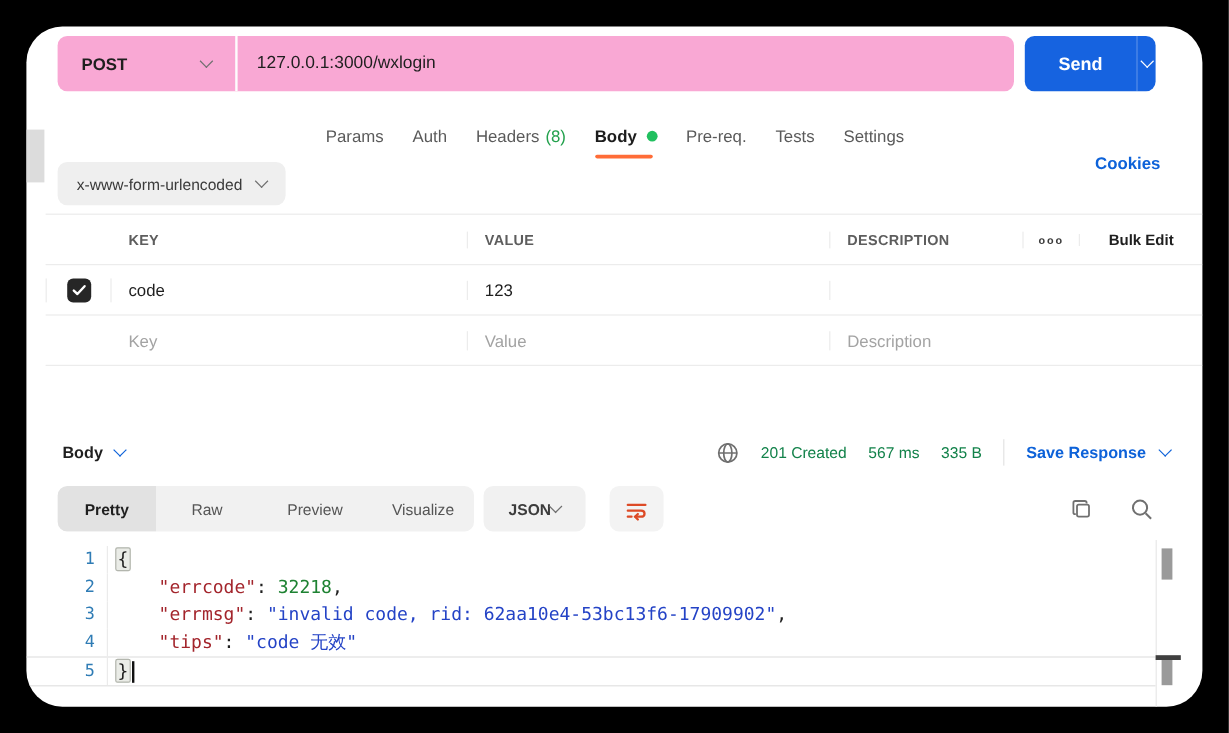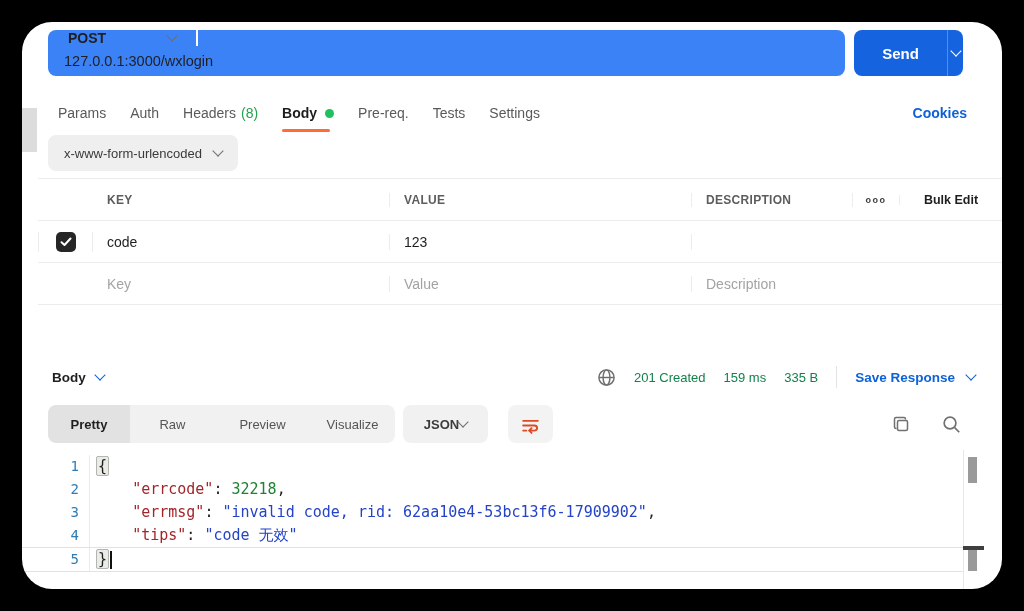--- a/index.html
+++ b/index.html
@@ -9,36 +9,36 @@
   }
   *{box-sizing:border-box; margin:0; padding:0;}
   html,body{width:1024px;height:611px;}
   body{background:#000; font-family:"Liberation Sans", sans-serif; position:relative; overflow:hidden;}
   .window{position:absolute; left:22px; top:22px; width:980px; height:567px; background:#fff;
           border-radius:30px; overflow:hidden;}
   .sliver{position:absolute; left:0; top:86px; width:15px; height:44px; background:#dcdcdc;}
 
   
   .url-row{position:absolute; top:8px; left:26px; height:46px; display:flex; gap:9px;}
-  .url-bar{width:797px; height:46px; background:#3b82f6; border-radius:8px; display:flex; overflow:hidden;flex-direction:column;}
+  .url-bar{width:797px; height:46px; background:#f9a8d4; border-radius:8px; display:flex; overflow:hidden;}
   .method{width:150px; display:flex; align-items:center; justify-content:space-between;
           padding:0 20px; border-right:2px solid #fdfdfd; cursor:pointer;}
   .method .m-label{font-size:14px; font-weight:700; color:#1f1f1f;}
   .url{flex:1; display:flex; align-items:center; padding-left:16px; font-size:14.5px; color:#1f1f1f;}
   .send{width:109px; height:46px; background:var(--accent); border-radius:8px; display:flex; align-items:center; color:#fff; cursor:pointer;}
   .send .send-label{width:93px; text-align:center; font-size:15px; font-weight:600;}
   .send .send-div{width:1px; height:46px; background:rgba(255,255,255,0.28);}
   .send .send-chev{flex:1; display:flex; justify-content:center;}
 
   .chev{display:inline-block; width:8px; height:8px; border-right:1.8px solid currentColor;
         border-bottom:1.8px solid currentColor; transform:rotate(45deg); margin-top:-4px;}
   .chev.gray{color:#6f6f6f;} .chev.white{color:#fff;} .chev.blue{color:var(--link);}
 
   
-  .tabs-row{position:absolute; top:76px; left:36px; right:35px; height:30px; display:flex; align-items:center;}
+  .tabs-row{position:absolute; top:76px; left:36px; right:35px; height:30px; display:flex; align-items:center;flex-direction:column;}
   .tabs{display:flex; gap:24px; align-items:center;}
   .tab{position:relative; font-size:14px; color:#5a5a5a; display:flex; align-items:center; cursor:pointer; height:30px;}
   .tab .t-count{color:var(--tab-green); margin-left:5px;}
   .tab.active{color:#1d1d1d; font-weight:700;}
   .tab .dot{width:9px; height:9px; border-radius:50%; background:var(--dot-green); margin-left:8px;}
   .tab .underline{position:absolute; left:0; bottom:-4px; width:48px; height:3.5px; background:var(--orange); border-radius:2px;}
   .cookies{margin-left:auto; font-size:14px; font-weight:700; color:var(--link); cursor:pointer;}
 
   
   .body-type{position:absolute; top:113px; left:26px; height:36px; background:#efefef; border-radius:8px;
@@ -194,21 +194,21 @@
     </div>
     <div class="resp-right">
       <span class="icon-btn">
         <svg width="19" height="19" viewBox="0 0 20 20" fill="none" stroke="#6f6f6f" stroke-width="1.5">
             <circle cx="10" cy="10" r="8"></circle>
             <ellipse cx="10" cy="10" rx="3.6" ry="8"></ellipse>
             <path d="M2 10h16"></path>
           </svg>
       </span>
       <span class="stat">201 Created</span>
-      <span class="stat">159 ms</span>
+      <span class="stat">567 ms</span>
       <span class="stat">335 B</span>
       <span class="vdiv"></span>
       <span class="save">
         <span>Save Response</span>
         <span class="chev blue"></span>
       </span>
     </div>
   </div>
 
   <div class="toolbar">

